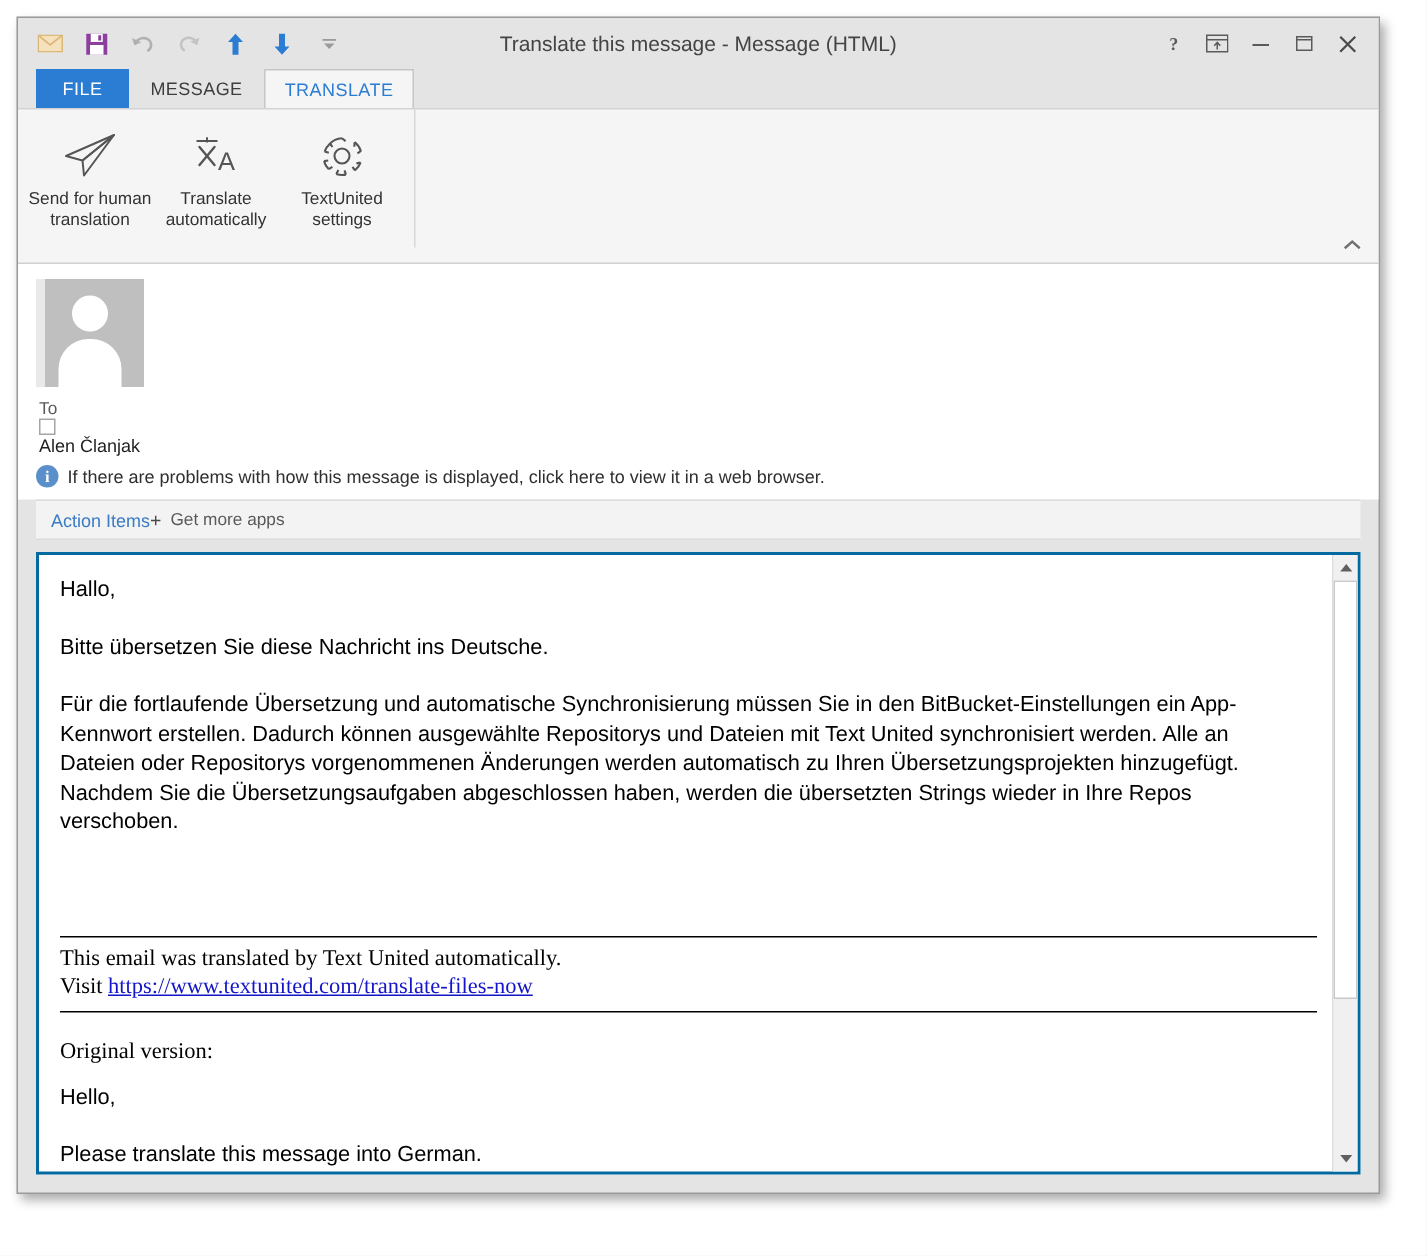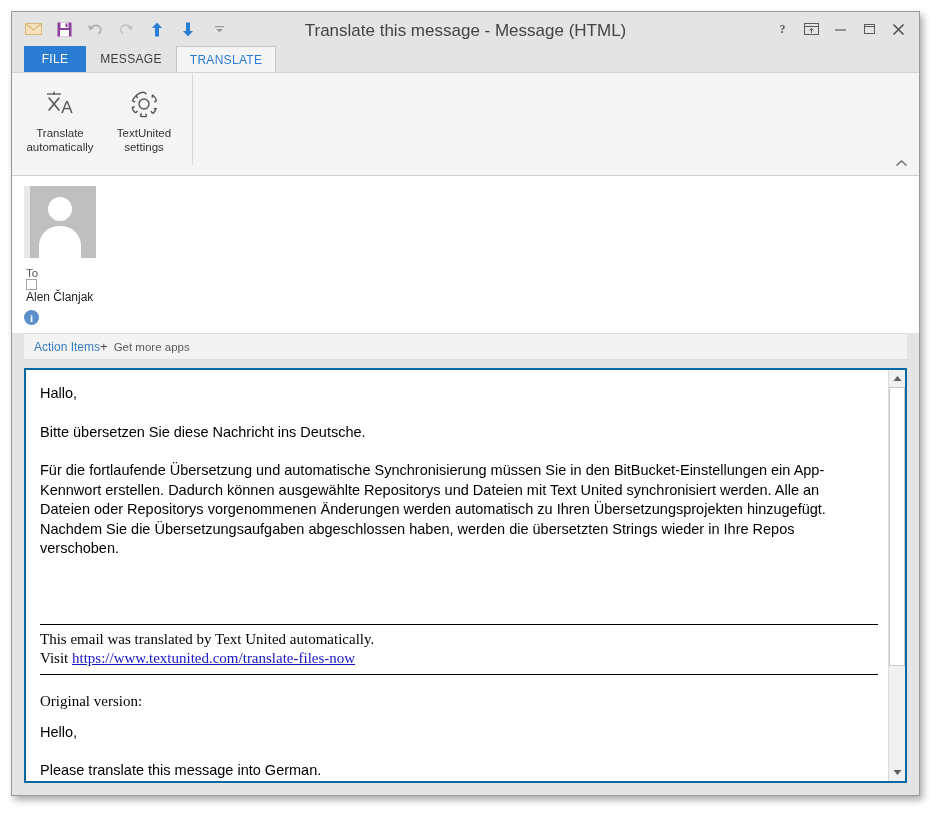--- a/index.html
+++ b/index.html
@@ -50,21 +50,21 @@
     align-items: center;
     justify-content: center;
     line-height: 0;
   }
   .win-title {
     position: absolute;
     left: 0;
     right: 0;
     top: 9px;
     text-align: center;
-    font-size: 17px;
+    font-size: 14px;
     color: #444444;
     font-family: "Liberation Sans", sans-serif;
     pointer-events: none;
   }
   .win-ctrls {
     position: absolute;
     right: 6px;
     top: 0;
     height: 34px;
     display: flex;
@@ -482,20 +482,32 @@
 
   <div class="tabstrip">
     <div class="tab tab-file">FILE</div>
     <div class="tab tab-normal">MESSAGE</div>
     <div class="tab tab-active">TRANSLATE</div>
   </div>
 
   <div class="ribbon">
     <div class="ribbon-group">
 
+      <div class="rb-btn">
+        <span class="rb-icon">
+          <svg width="38" height="32" viewBox="0 0 38 32">
+            <path d="M35 2 L3 16 L14 19 Z" fill="none" stroke="#555555" stroke-width="1.3" stroke-linejoin="round"></path>
+            <path d="M35 2 L14 19 L15 29 Z" fill="none" stroke="#555555" stroke-width="1.3" stroke-linejoin="round"></path>
+          </svg>
+        </span>
+        <span class="rb-label">
+          <span>Send for human</span><br>
+          <span>translation</span>
+        </span>
+      </div>
 
       <div class="rb-btn">
         <span class="rb-icon">
           <svg width="36" height="32" viewBox="0 0 36 32">
             <line x1="5" y1="6" x2="19" y2="6" stroke="#555555" stroke-width="1.3"></line>
             <line x1="12" y1="3.5" x2="12" y2="7" stroke="#555555" stroke-width="1.3"></line>
             <path d="M7 10 L17 22" stroke="#555555" stroke-width="1.6" stroke-linecap="round"></path>
             <path d="M17 10 L7 22" stroke="#555555" stroke-width="1.6" stroke-linecap="round"></path>
             <text x="25" y="25" text-anchor="middle" font-size="17" font-family="Liberation Sans, sans-serif" fill="#555555">A</text>
           </svg>
@@ -547,20 +559,21 @@
     </div>
     <div class="mh-to">
       <span class="mh-to-label">To</span>
       <span class="presence-box"></span>
       <span class="mh-to-name">Alen Članjak</span>
     </div>
   </div>
 
   <div class="infobar">
     <span class="info-icon">i</span>
+    <span class="info-text">If there are problems with how this message is displayed, click here to view it in a web browser.</span>
   </div>
 
   <div class="appbar">
     <span class="appbar-link">Action Items</span>
     <span class="appbar-more">
       <span class="plus-icon">+</span>
       <span>Get more apps</span>
     </span>
   </div>
 

